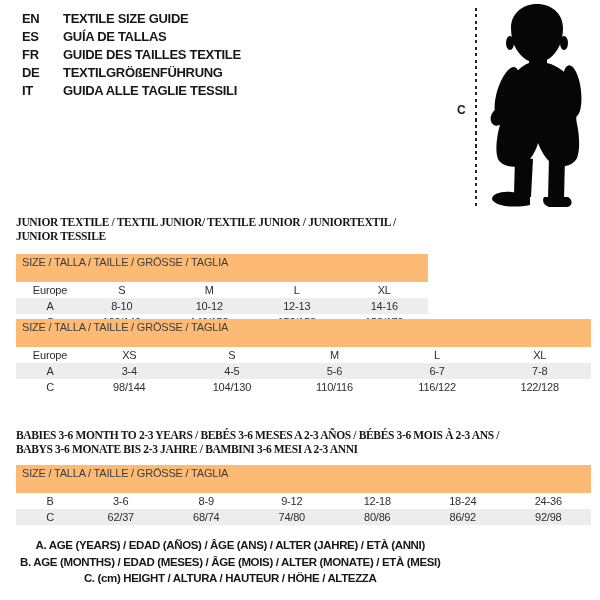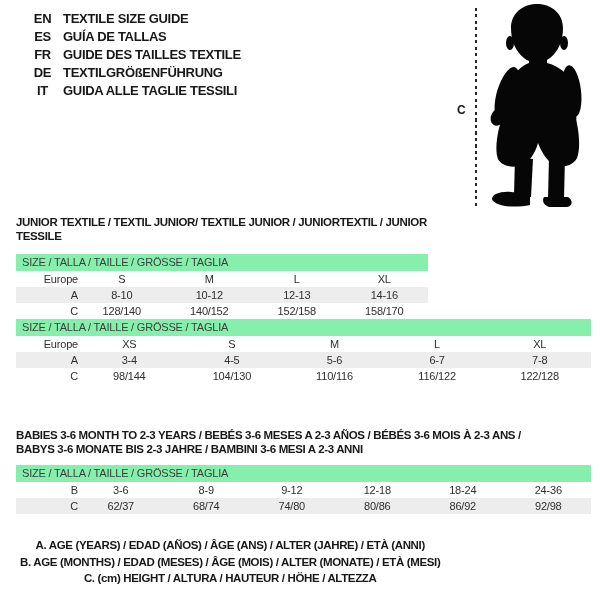--- a/index.html
+++ b/index.html
@@ -4,49 +4,49 @@
 <style>
   html,body{margin:0;padding:0;}
   body{
     width:600px;height:600px;background:#ffffff;overflow:hidden;position:relative;
     font-family:"Liberation Sans", sans-serif;color:#1a1a1a;
     -webkit-font-smoothing:antialiased;
   }
   .page{position:relative;width:600px;height:600px;}
 
   
-  .langs{position:absolute;left:22px;top:10px;text-align:center;}
+  .langs{position:absolute;left:22px;top:10px;}
   .lang-row{display:flex;font-weight:700;font-size:13px;line-height:18px;letter-spacing:-0.3px;color:#171717;}
   .lang-code{width:41px;flex:0 0 41px;}
 
   
   .dotline{
     position:absolute;left:475px;top:8px;width:2px;height:198px;
     background:repeating-linear-gradient(to bottom,#262626 0px,#262626 3px,transparent 3px,transparent 6.5px);
   }
   .c-label{position:absolute;left:457px;top:103px;font-weight:700;font-size:12px;color:#171717;}
   .baby{position:absolute;left:479px;top:3px;width:118px;height:204px;}
 
   
   .tblock{position:absolute;left:16px;}
   #t1{top:215px;width:412px;}
   #t2{top:319px;width:575px;}
   #t3{top:428px;width:575px;}
-  .ttitle{font-weight:700;font-size:11.5px;line-height:14px;letter-spacing:-0.35px;color:#171717;}
+  .ttitle{font-weight:700;font-size:11.5px;line-height:14px;letter-spacing:-0.35px;color:#171717;font-family:Liberation Serif, serif;}
   #t1 .ttitle{margin-bottom:11px;}
   #t2 .ttitle{margin-bottom:16px;}
   #t3 .ttitle{margin-bottom:9px;}
   .sub{font-size:8px;vertical-align:sub;}
   .tbar{
-    background:#86efac;height:17px;line-height:17px;font-size:11px;color:#3d3d3d;
+    background:#fdba74;height:28px;line-height:17px;font-size:11px;color:#3d3d3d;
     padding-left:6px;letter-spacing:-0.2px;
   }
   .trow{display:flex;height:16px;line-height:16px;font-size:11px;color:#2e2e2e;letter-spacing:-0.2px;}
   .trow.shaded{background:#ededed;}
-  .tcell0{flex:0 0 56px;padding-left:6px;text-align:right;}
+  .tcell0{flex:0 0 56px;padding-left:6px;text-align:center;}
   .tcell{flex:1;text-align:center;}
 
   
   .legend{position:absolute;left:20px;top:537px;}
   .legend-line{font-weight:700;font-size:11.5px;line-height:16.5px;letter-spacing:-0.35px;color:#171717;text-align:center;}
 </style>
 </head>
 <body>
 
 <div class="page">

